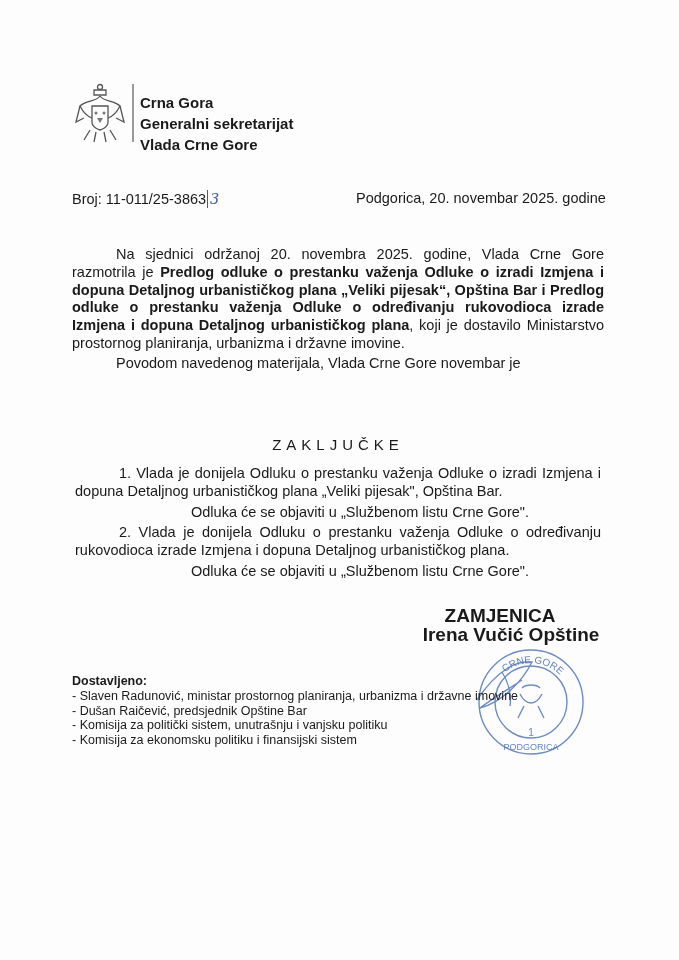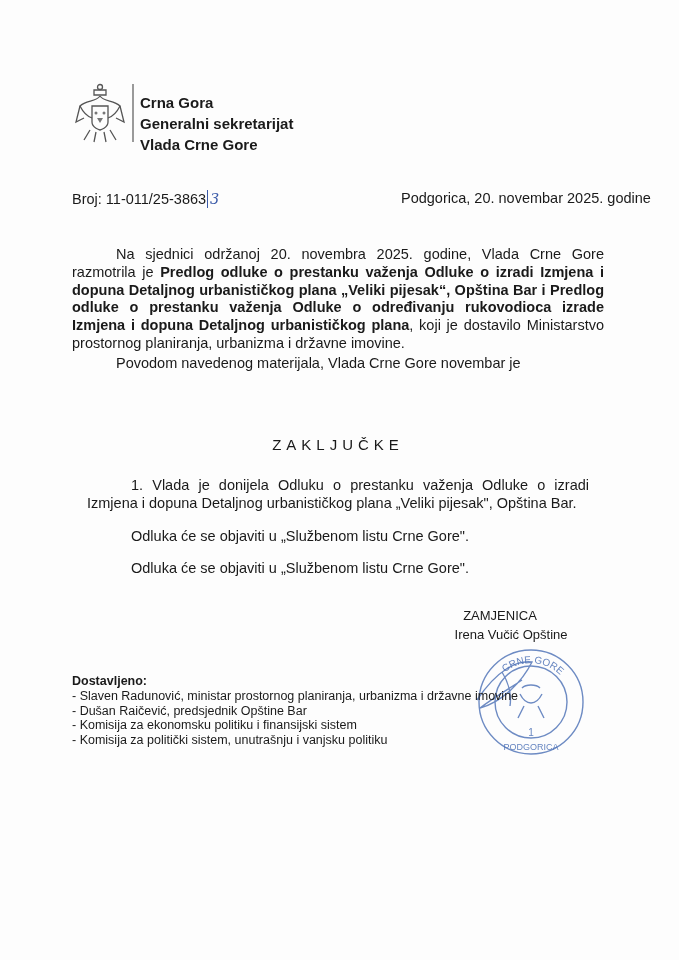--- a/index.html
+++ b/index.html
@@ -7,30 +7,30 @@
     width: 679px; height: 960px; background: #fdfdfd; position: relative;
     font-family: "Liberation Sans", sans-serif; color: #1a1a1a; overflow: hidden;
   }
   .abs { position: absolute; }
   .header-logo { left: 72px; top: 82px; width: 56px; height: 62px; }
   .header-rule { left: 132px; top: 84px; width: 2px; height: 58px; background: #9a9a9a; }
   .header-lines { left: 140px; top: 80px; font-size: 15px; line-height: 21px; font-weight: bold; margin-top: 12px; }
   .meta-row { top: 190px; font-size: 14.5px; }
   .broj { left: 72px; text-align: center; }
   .broj-mark { display: inline-block; color: #3a5aa8; font-family: "DejaVu Serif", serif; font-style: italic; margin-left: 1px; border-left: 1.5px solid #3a5aa8; padding-left: 2px; height: 18px; line-height: 18px; }
-  .place-date { left: 356px; margin-left: 45px; }
+  .place-date { left: 356px; }
   .body-text { left: 72px; width: 532px; font-size: 14.5px; line-height: 17.8px; text-align: justify; }
   .para1 { top: 246px; }
   .indent { text-indent: 44px; }
   .bold { font-weight: bold; }
   .heading { left: 72px; width: 532px; top: 436px; text-align: center; font-weight: normal; font-size: 15px; letter-spacing: 5px; }
   .concl { top: 462px; }
-  .concl p { margin: 15px; }
-  .last-line { text-align: left; }
-  .sig { left: 380px; top: 606px; width: 240px; text-align: center; font-weight: normal; font-size: 13px; line-height: 19px; }
+  .concl p { margin: 3px; }
+  .last-line { text-align: center; }
+  .sig { left: 380px; top: 606px; width: 240px; text-align: center; font-weight: bold; font-size: 19px; line-height: 19px; }
   .sig .name { padding-left: 22px; }
   .dist { left: 72px; top: 674px; font-size: 12.5px; line-height: 14.8px; }
   .dist-title { font-weight: bold; }
   .stamp { left: 472px; top: 642px; width: 118px; height: 118px; }
 </style>
 </head>
 <body>
 
 <div class="abs header-logo">
   <svg width="56" height="62" viewBox="0 0 56 62">
@@ -64,20 +64,21 @@
 <div class="abs body-text para1">
   <div class="indent"><span>Na sjednici održanoj 20. novembra 2025. godine, Vlada Crne Gore razmotrila je </span><span class="bold">Predlog odluke o prestanku važenja Odluke o izradi Izmjena i dopuna Detaljnog urbanističkog plana „Veliki pijesak“, Opština Bar i Predlog odluke o prestanku važenja Odluke o određivanju rukovodioca izrade Izmjena i dopuna Detaljnog urbanističkog plana</span><span>, koji je dostavilo Ministarstvo prostornog planiranja, urbanizma i državne imovine.</span></div>
   <div class="indent" style="margin-top:2px">Povodom navedenog materijala, Vlada Crne Gore novembar je</div>
 </div>
 
 <div class="abs heading">ZAKLJUČKE</div>
 
 <div class="abs body-text concl">
   <p class="indent">1. Vlada je donijela Odluku o prestanku važenja Odluke o izradi Izmjena i dopuna Detaljnog urbanističkog plana „Veliki pijesak", Opština Bar.</p>
   <p class="indent last-line">Odluka će se objaviti u „Službenom listu Crne Gore".</p>
+  <p class="indent">2. Vlada je donijela Odluku o prestanku važenja Odluke o određivanju rukovodioca izrade Izmjena i dopuna Detaljnog urbanističkog plana.</p>
   <p class="indent last-line">Odluka će se objaviti u „Službenom listu Crne Gore".</p>
 </div>
 
 <div class="abs stamp">
   <svg width="118" height="118" viewBox="0 0 118 118">
     <defs>
       <path id="arcTop" d="M18 62 A41 41 0 0 1 100 62"></path>
       <path id="arcBot" d="M22 72 A38 38 0 0 0 96 72"></path>
     </defs>
     <g fill="none" stroke="#4a6fb5" stroke-width="1.4" opacity="0.8">
@@ -96,15 +97,15 @@
 
 <div class="abs sig">
   <div>ZAMJENICA</div>
   <div class="name">Irena Vučić Opštine</div>
 </div>
 
 <div class="abs dist">
   <div class="dist-title">Dostavljeno:</div>
   <div>- Slaven Radunović, ministar prostornog planiranja, urbanizma i državne imovine</div>
   <div>- Dušan Raičević, predsjednik Opštine Bar</div>
+  <div>- Komisija za politički sistem, unutrašnju i vanjsku politiku</div>
   <div>- Komisija za ekonomsku politiku i finansijski sistem</div>
-  <div>- Komisija za politički sistem, unutrašnju i vanjsku politiku</div>
 </div>
 
 </body></html>

